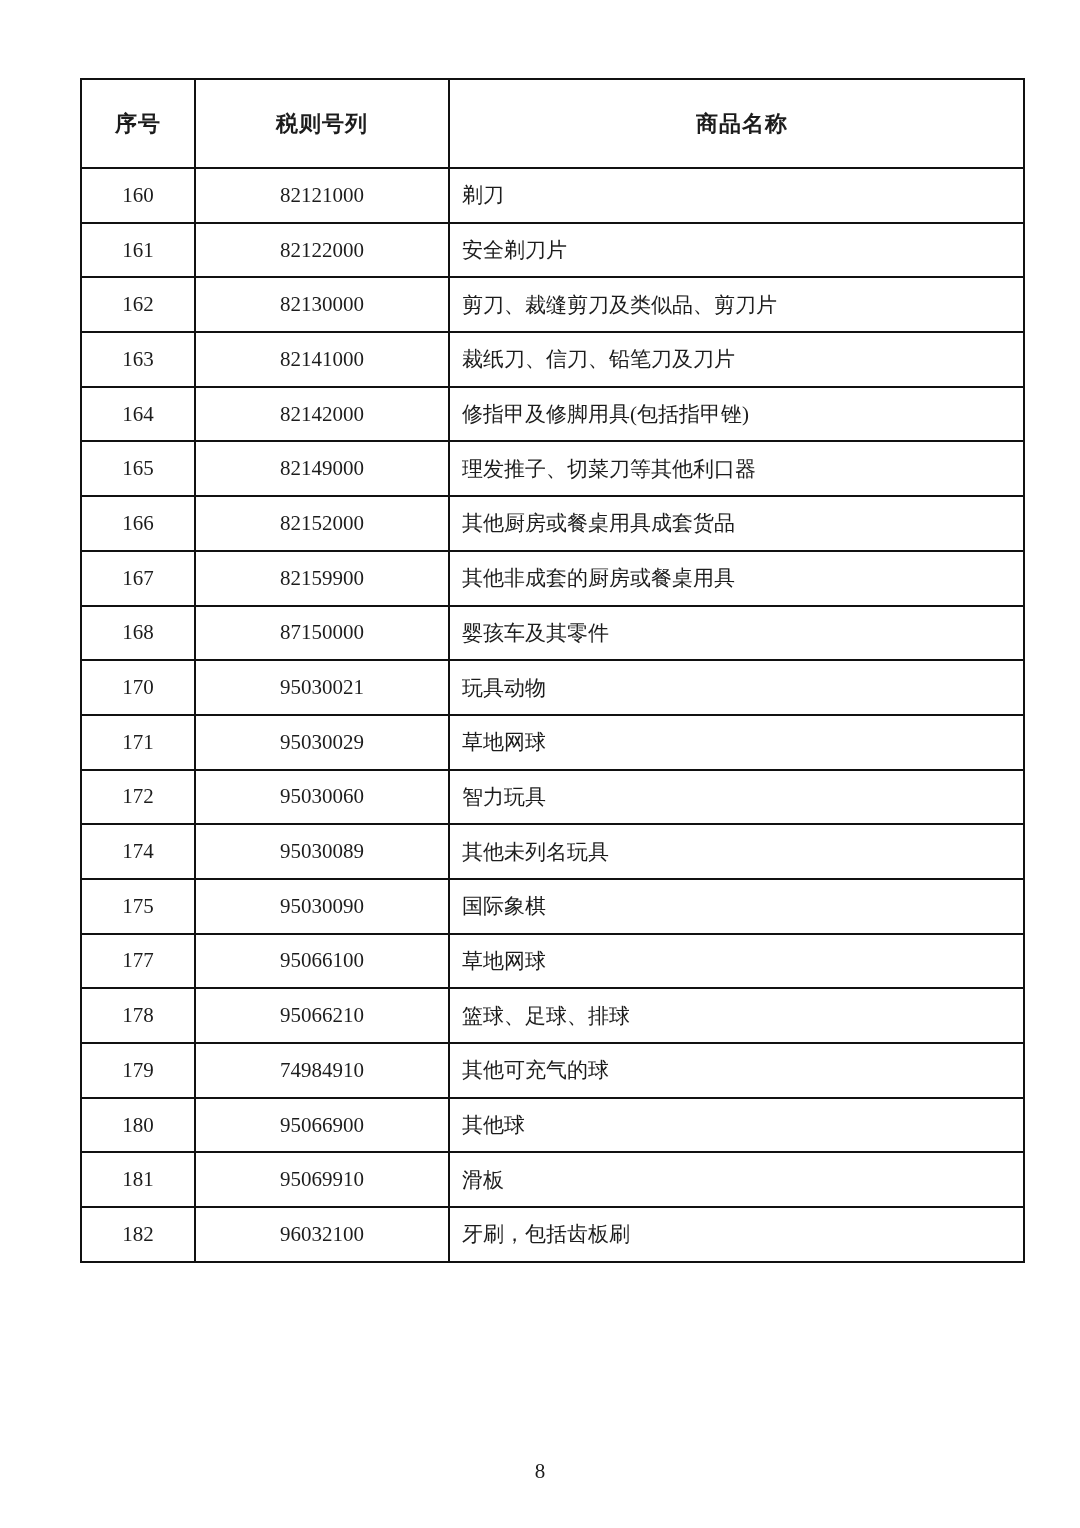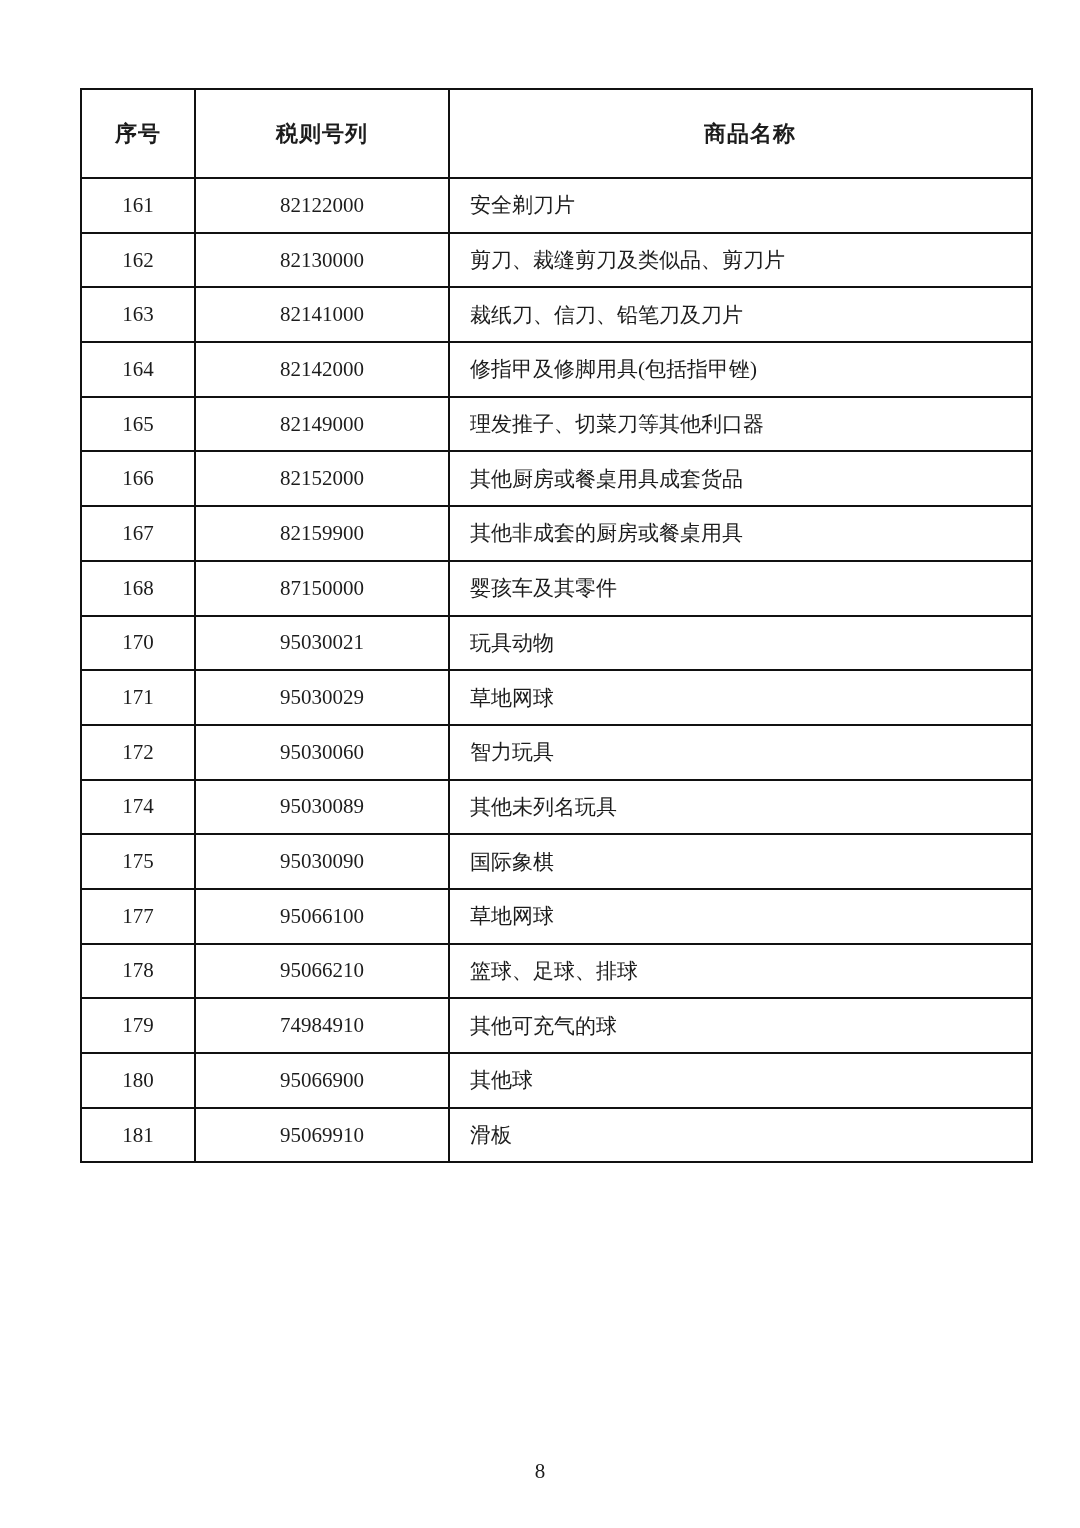--- a/index.html
+++ b/index.html
@@ -17,21 +17,21 @@
     width: 1080px;
     height: 1528px;
     background: var(--bg-color);
     font-family: "Liberation Serif", "DejaVu Serif", serif;
     color: var(--text-color);
     overflow: hidden;
   }
   table.tariff-table {
     position: absolute;
     left: 80px;
-    top: 88px;
+    top: 78px;
     width: 920px;
     border-collapse: collapse;
     table-layout: fixed;
   }
   .tariff-table th,
   .tariff-table td {
     border: 2px solid var(--border-color);
     overflow: hidden;
     white-space: nowrap;
   }
@@ -45,21 +45,21 @@
     font-size: 22px;
     font-weight: bold;
     text-align: center;
     letter-spacing: 1px;
   }
   .tariff-table td {
     font-size: 21px;
   }
   .col-no   { width: 110px; text-align: center; }
   .col-code { width: 250px; text-align: center; }
-  .col-name { width: 560px; text-align: left; padding-left: 20px; }
+  .col-name { width: 560px; text-align: left; padding-left: 12px; }
   .page-number {
     position: absolute;
     left: 0;
     right: 0;
     top: 1459px;
     text-align: center;
     font-size: 21px;
   }
 </style>
 </head>
@@ -68,20 +68,25 @@
 <div class="page">
   <table class="tariff-table">
     <thead>
       <tr>
         <th class="col-no">序号</th>
         <th class="col-code">税则号列</th>
         <th class="col-name">商品名称</th>
       </tr>
     </thead>
     <tbody id="table-body">
+        <tr>
+          <td class="col-no">160</td>
+          <td class="col-code">82121000</td>
+          <td class="col-name">剃刀</td>
+        </tr>
         <tr>
           <td class="col-no">161</td>
           <td class="col-code">82122000</td>
           <td class="col-name">安全剃刀片</td>
         </tr>
         <tr>
           <td class="col-no">162</td>
           <td class="col-code">82130000</td>
           <td class="col-name">剪刀、裁缝剪刀及类似品、剪刀片</td>
         </tr>
@@ -158,16 +163,21 @@
         <tr>
           <td class="col-no">180</td>
           <td class="col-code">95066900</td>
           <td class="col-name">其他球</td>
         </tr>
         <tr>
           <td class="col-no">181</td>
           <td class="col-code">95069910</td>
           <td class="col-name">滑板</td>
         </tr>
+        <tr>
+          <td class="col-no">182</td>
+          <td class="col-code">96032100</td>
+          <td class="col-name">牙刷，包括齿板刷</td>
+        </tr>
       </tbody>
   </table>
   <div class="page-number">8</div>
 </div>
 
 </body></html>

